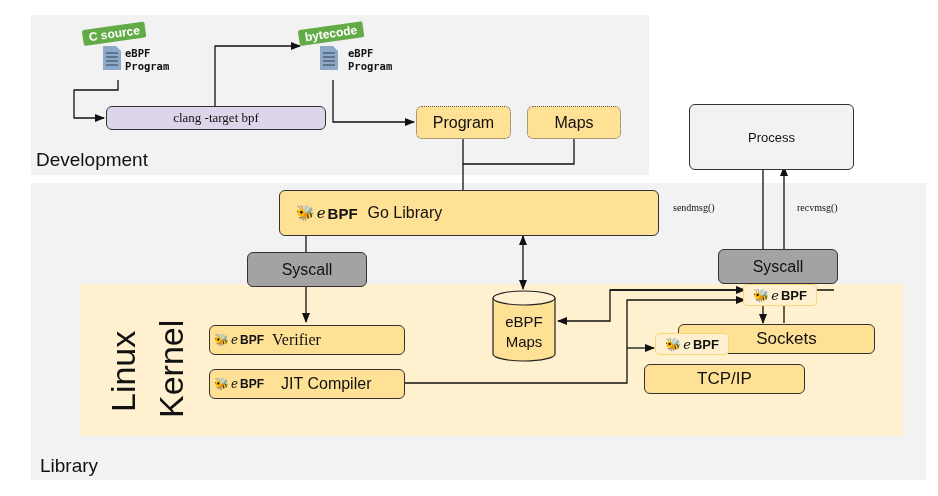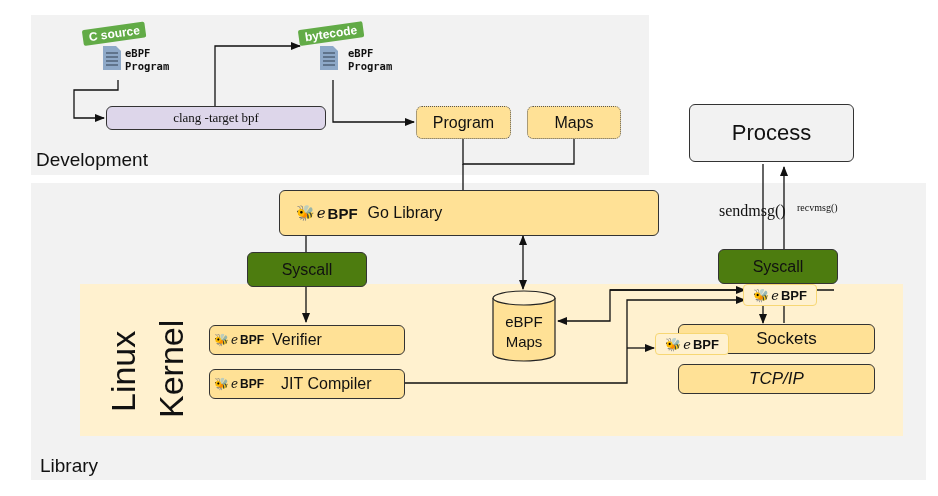--- a/index.html
+++ b/index.html
@@ -5,21 +5,21 @@
   html, body { margin: 0; padding: 0; background: #ffffff; }
   body { width: 938px; height: 496px; position: relative; overflow: hidden;
          font-family: "Liberation Sans", sans-serif; color: #111; }
   .abs { position: absolute; box-sizing: border-box; }
   .panel-dev { left: 31px; top: 15px; width: 618px; height: 160px; background: #f2f2f2; }
   .panel-run { left: 31px; top: 183px; width: 895px; height: 297px; background: #f2f2f2; }
   .kernel { left: 80px; top: 284px; width: 823px; height: 152px; background: #fff1cf; }
   .section-label { font-size: 19px; color: #111; }
   .box { border: 1.3px solid #333; border-radius: 6px; display: flex; align-items: center; justify-content: center; }
   .yellow { background: #ffe196; }
-  .grey { background: #4d7c0f; }
+  .grey { background: #a3a3a3; }
   .lightgrey { background: #f2f2f2; }
   .purple { background: #ddd6ea; }
   .dotted { border: 1.5px dotted #555; border-radius: 6px; background: #ffe196; display:flex; align-items:center; justify-content:center; }
   .mono { font-family: Liberation Serif, serif; }
   .txt16 { font-size: 16px; }
   .tag { background: #62ab47; color: #fff; font-weight: bold; font-size: 12px; padding: 1px 6px; border-radius: 2px;
          transform: rotate(-8deg); transform-origin: left bottom; white-space: nowrap; }
   .doclabel { font-family: "DejaVu Sans Mono", monospace; font-size: 10.5px; font-weight: bold; line-height: 13px; }
   .ebpf-logo { display: inline-flex; align-items: center; gap: 2px; font-weight: bold; }
   .ebpf-logo .e { font-style: italic; font-family: "DejaVu Serif", serif; font-weight: normal; }
@@ -108,22 +108,22 @@
 </div>
 <div class="abs tag" style="left:300px; top:30px;">bytecode</div>
 <div class="abs doclabel" style="left:348px; top:47px;">
   <div>eBPF</div>
   <div>Program</div>
 </div>
 
 <div class="abs dotted txt16" style="left:416px; top:106px; width:95px; height:33px;">Program</div>
 <div class="abs dotted txt16" style="left:527px; top:106px; width:94px; height:33px;">Maps</div>
 
-<div class="abs box lightgrey" style="left:689px; top:104px; width:165px; height:58px; font-size:22px;">Process</div>
-<div class="abs mono" style="left:673px; top:202px; font-size:16px;margin-left:46px;">sendmsg()</div>
+<div class="abs box lightgrey" style="left:689px; top:104px; width:165px; height:66px; font-size:13px;">Process</div>
+<div class="abs mono" style="left:673px; top:202px; font-size:10px;">sendmsg()</div>
 <div class="abs mono" style="left:797px; top:202px; font-size:10px;">recvmsg()</div>
 
 <div class="abs box yellow" style="left:279px; top:190px; width:380px; height:46px; justify-content:flex-start; padding-left:16px; font-size:16px;">
   <span class="ebpf-logo" style="font-size:15px;">
     <span>🐝</span>
       <span class="e">e</span>
       <span>BPF</span>
   </span>
   <span style="margin-left:10px;">Go Library</span>
 </div>
@@ -133,21 +133,21 @@
 
 <div class="abs vert" style="left:106px; top:312px; height:100px;">Linux</div>
 <div class="abs vert" style="left:154px; top:306px; height:112px;">Kernel</div>
 
 <div class="abs box yellow" style="left:209px; top:325px; width:196px; height:30px; justify-content:flex-start; padding-left:4px; font-size:16px;">
   <span class="ebpf-logo" style="font-size:12px;">
       <span>🐝</span>
       <span class="e">e</span>
       <span>BPF</span>
     </span>
-  <span style="margin-left:8px;">Verifier</span>
+  <span style="margin-left:8px;font-family:Liberation Serif, serif;">Verifier</span>
 </div>
 <div class="abs box yellow" style="left:209px; top:369px; width:196px; height:30px; justify-content:flex-start; padding-left:4px; font-size:16px;">
   <span class="ebpf-logo" style="font-size:12px;">
       <span>🐝</span>
       <span class="e">e</span>
       <span>BPF</span>
     </span>
   <span style="margin-left:17px;">JIT Compiler</span>
 </div>
 
@@ -156,21 +156,21 @@
     <path d="M1,8 V64 A31,7 0 0 0 63,64 V8" fill="#ffe196" stroke="#222" stroke-width="1.2"></path>
     <ellipse cx="32" cy="8" rx="31" ry="7" fill="#fff1cf" stroke="#222" stroke-width="1.2"></ellipse>
   </svg>
   <div class="abs" style="left:0; top:22px; width:64px; text-align:center; font-size:15px; line-height:20px;">
     <div>eBPF</div>
     <div>Maps</div>
   </div>
 </div>
 
 <div class="abs box yellow" style="left:678px; top:324px; width:197px; height:30px; font-size:17px; padding-left:20px;">Sockets</div>
-<div class="abs box yellow" style="left:678px; top:364px; width:197px; height:30px; font-size:17px;font-style:italic;">TCP/IP</div>
+<div class="abs box yellow" style="left:644px; top:364px; width:161px; height:30px; font-size:17px;">TCP/IP</div>
 
 <div class="abs badge" style="left:743px; top:284px; width:74px; height:22px;">
   <span class="ebpf-logo" style="font-size:13px;">
       <span>🐝</span>
       <span class="e">e</span>
       <span>BPF</span>
     </span>
 </div>
 <div class="abs badge" style="left:655px; top:333px; width:74px; height:22px;">
   <span class="ebpf-logo" style="font-size:13px;">

